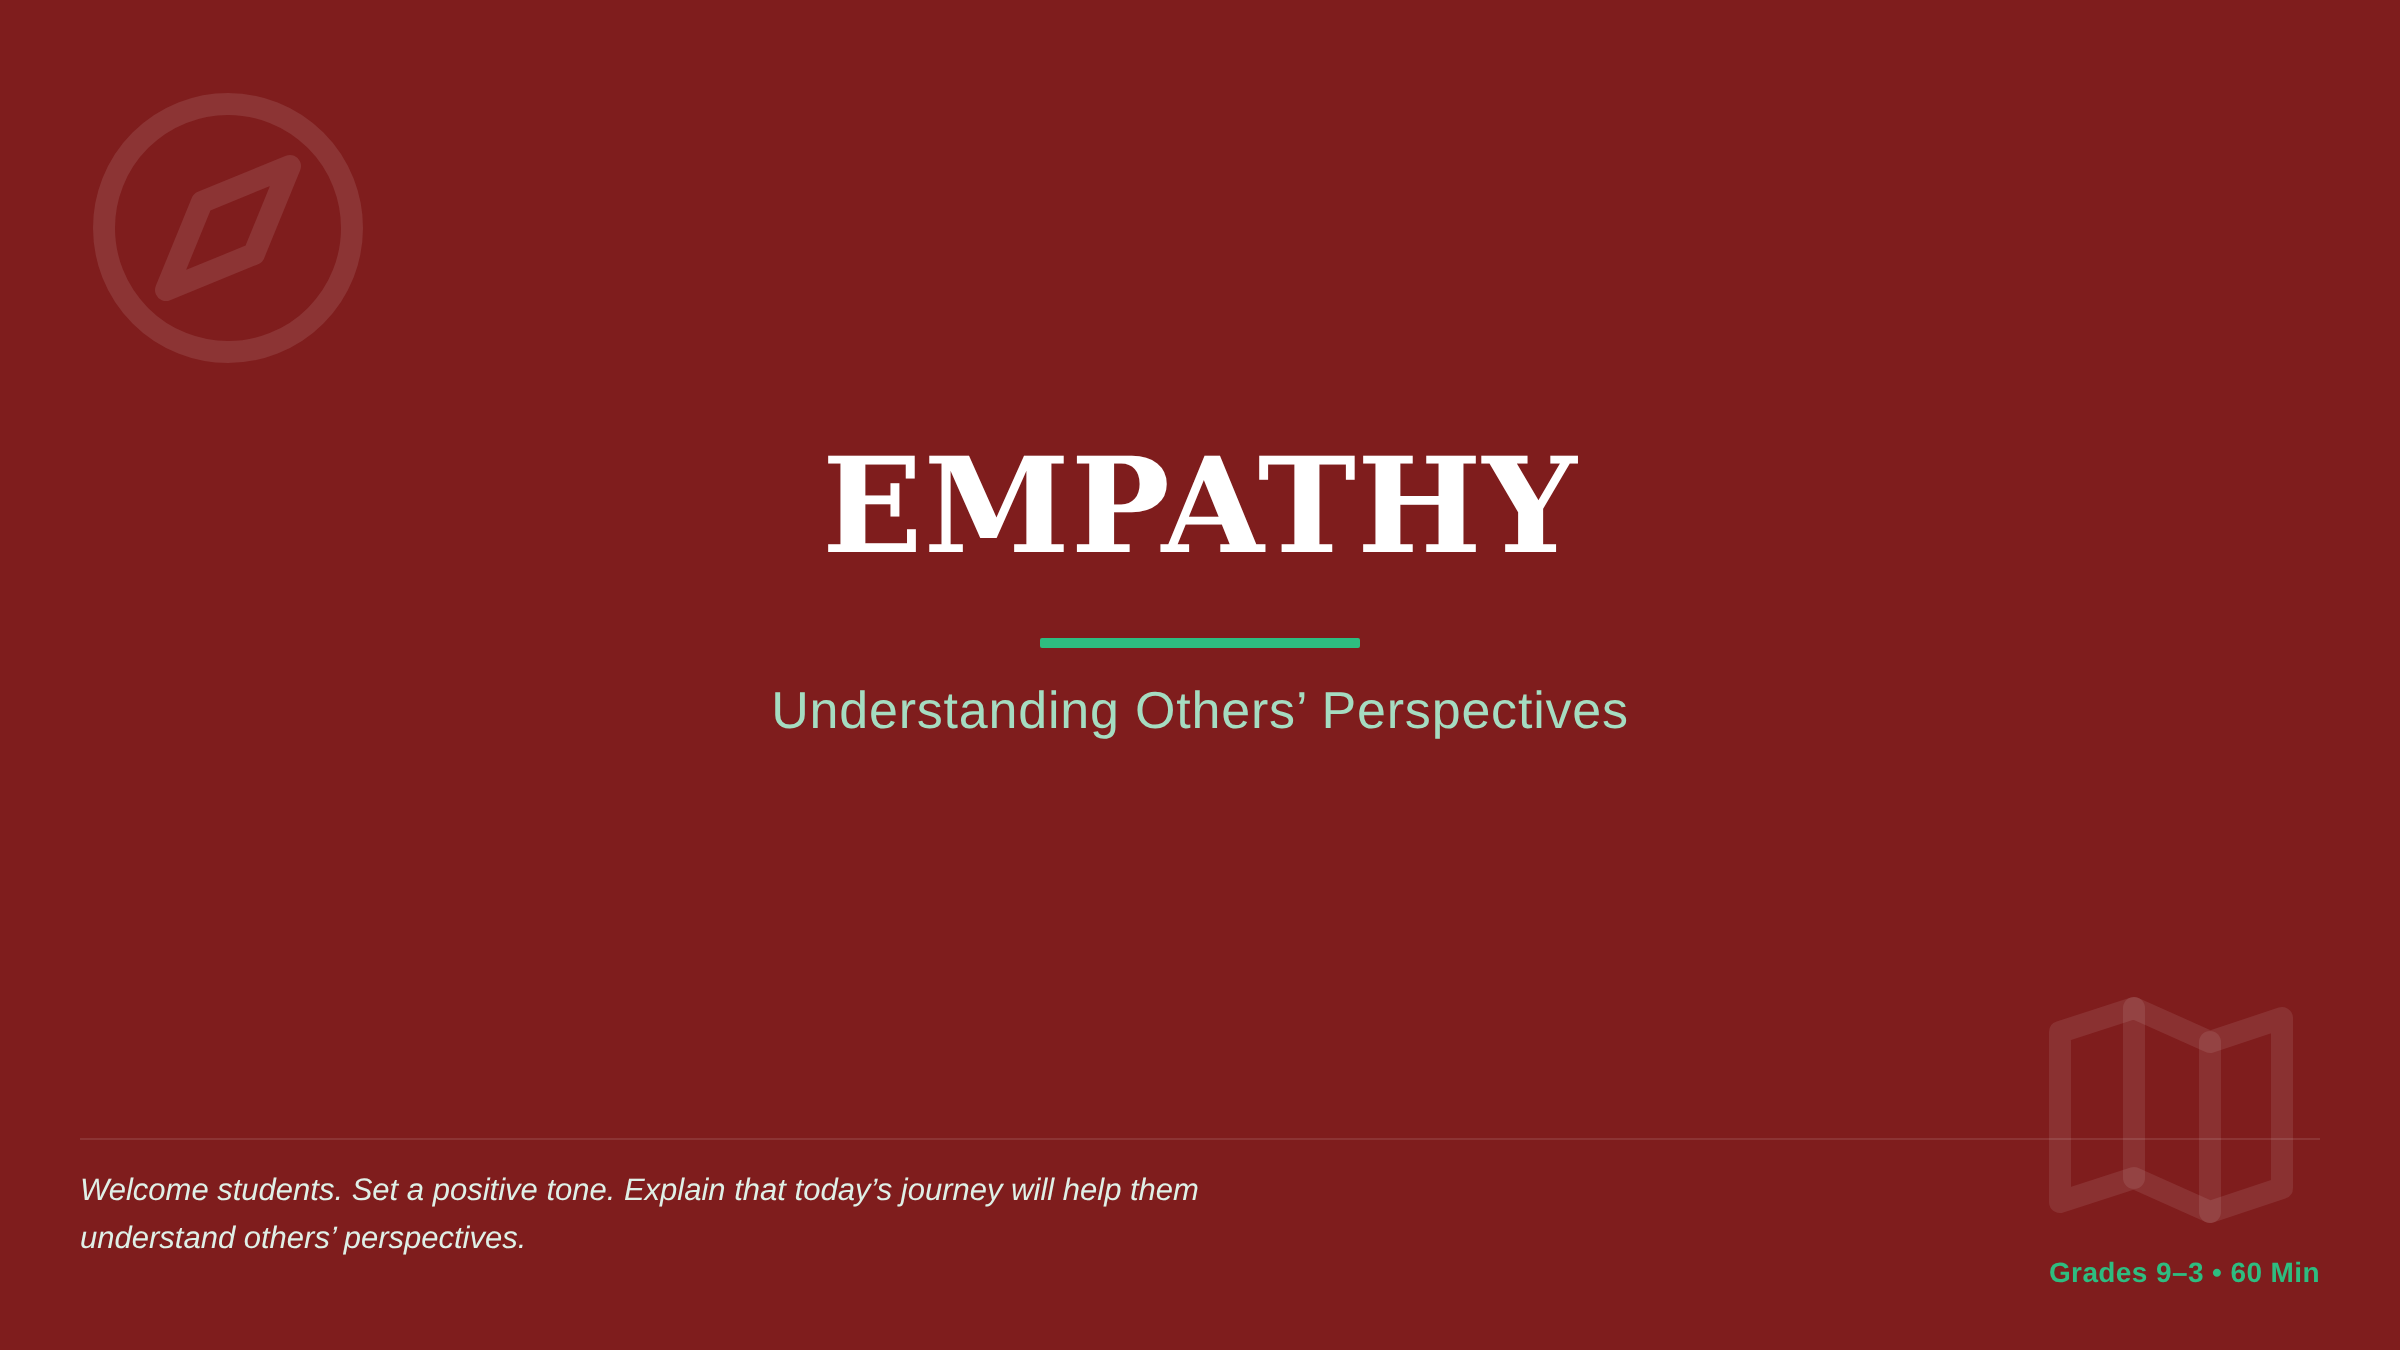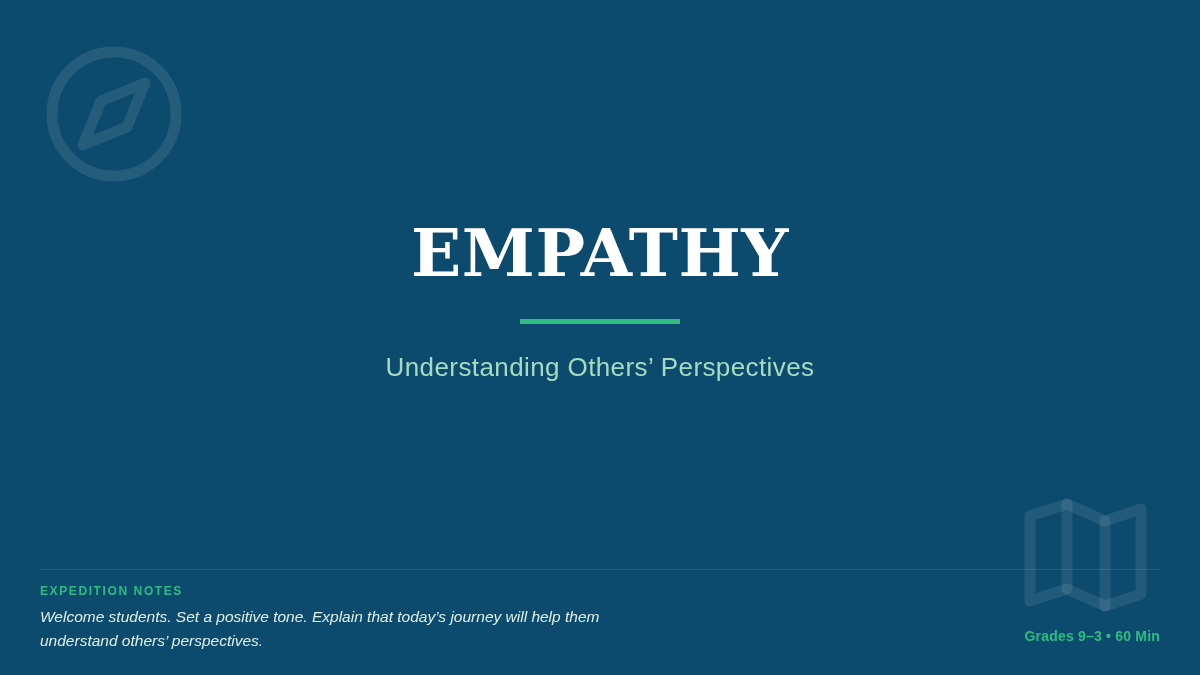--- a/index.html
+++ b/index.html
@@ -7,21 +7,21 @@
     margin: 0;
     padding: 0;
     background: #101010;
   }
 
   .slide {
     position: relative;
     width: 1200px;
     height: 675px;
     overflow: hidden;
-    background: #0c4a6e;
+    background: #7f1d1d;
     font-family: "Liberation Sans", sans-serif;
     -webkit-font-smoothing: antialiased;
   }
 
   
   .compass-mark {
     position: absolute;
     left: 42px;
     top: 42px;
     width: 144px;
@@ -75,21 +75,21 @@
 
   .accent-rule {
     width: 160px;
     height: 5px;
     margin: 28px auto 0 auto;
     background: #2ebd80;
     border-radius: 1px;
   }
 
   .slide-subtitle {
-    margin: 28px 0 0 0;
+    margin: 16px 0 0 0;
     font-family: "Liberation Sans", sans-serif;
     font-weight: 400;
     font-size: 26px;
     letter-spacing: 0.4px;
     color: #a5dcc1;
   }
 
   
   .footer-divider {
     position: absolute;
@@ -166,19 +166,18 @@
     <h1 class="slide-title">
       <span class="line">EMPATHY</span>
     </h1>
     <div class="accent-rule"></div>
     <p class="slide-subtitle">Understanding Others’ Perspectives</p>
   </div>
 
   <div class="footer-divider"></div>
 
   <div class="notes">
-    <span class="notes-label">EXPEDITION NOTES</span>
     <span class="notes-body">Welcome students. Set a positive tone. Explain that today’s journey will help them understand others’ perspectives.</span>
   </div>
 
   <div class="meta">Grades 9–3 • 60 Min</div>
 
 </div>
 
 </body></html>

